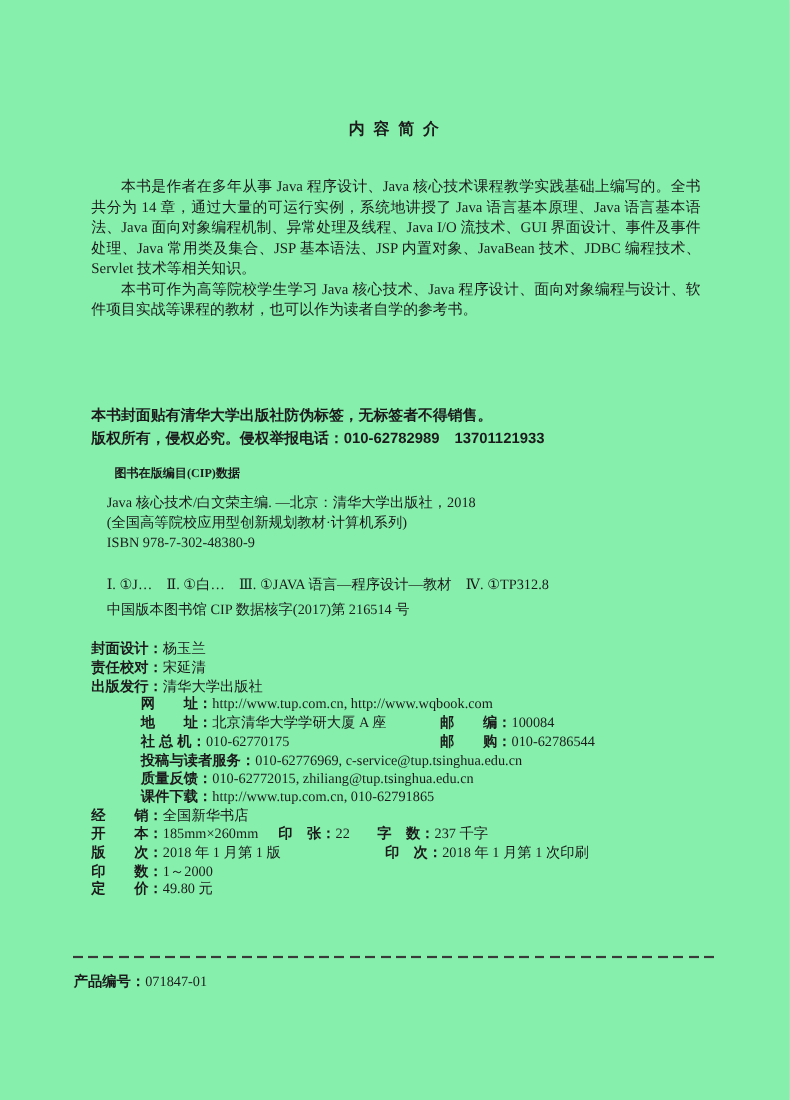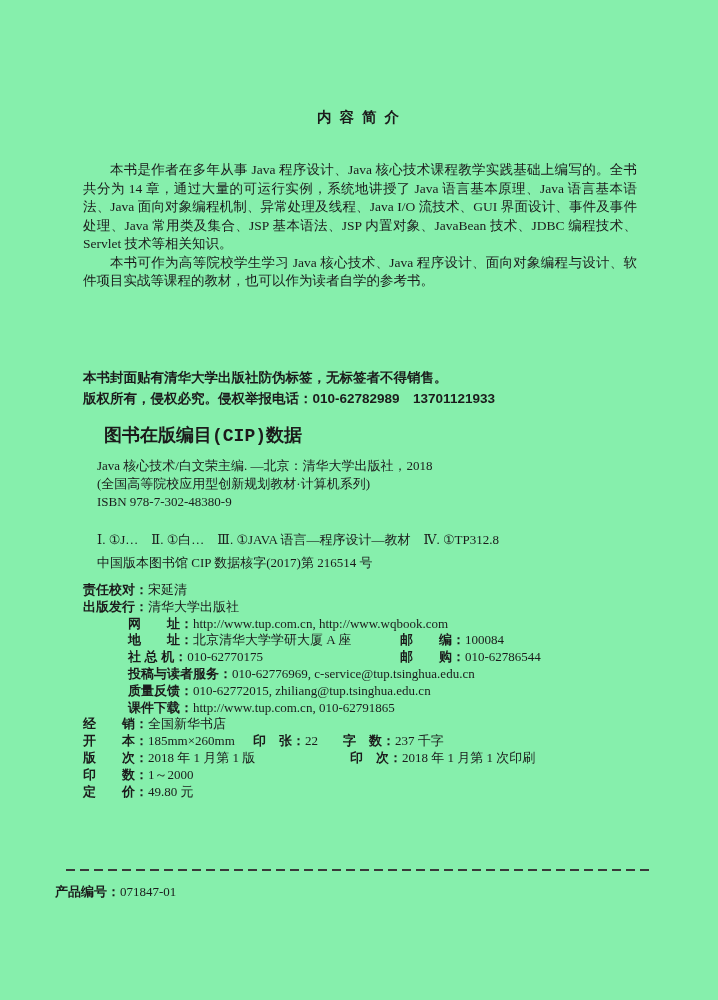--- a/index.html
+++ b/index.html
@@ -23,42 +23,42 @@
 
   .notice{
     position:absolute;top:367px;left:83px;width:554px;
     font-family:"Liberation Sans","DejaVu Sans",sans-serif;
     font-weight:bold;font-size:13.5px;line-height:21px;
   }
   .notice p{margin:0;}
 
   .cip{position:absolute;top:423px;left:83px;width:554px;font-size:13px;}
   .cip-header{
-    font-family:Liberation Mono, monospace;
-    font-weight:bold;font-size:18px;padding-left:21px;
+    font-family:Liberation Serif, serif;
+    font-weight:bold;font-size:11px;padding-left:21px;
   }
   .cip-body{padding-left:14px;margin-top:10px;line-height:18px;}
   .cip-class{margin-top:20px;}
   .cip-record{margin-top:5px;}
 
   .colophon{position:absolute;top:582px;left:83px;width:560px;font-size:13px;}
   .row{position:relative;height:16.8px;line-height:16.8px;white-space:nowrap;}
   .lbl{font-family:"Liberation Sans","DejaVu Sans",sans-serif;font-weight:bold;}
   .indent{padding-left:45px;}
   .c2{position:absolute;top:0;}
   .at317{left:317px;}
   .at170{left:170px;}
   .at260{left:260px;}
   .at267{left:267px;}
 
   .divider{
     position:absolute;top:869px;left:66px;width:587px;height:2px;
     background:repeating-linear-gradient(90deg,#3a3a3a 0 9px,transparent 9px 14px);
   }
-  .footer{position:absolute;top:883px;left:55px;font-size:13px;line-height:17px;white-space:nowrap;}
+  .footer{position:absolute;top:883px;left:67px;font-size:13px;line-height:17px;white-space:nowrap;}
 </style>
 </head>
 <body>
 
 <div class="page">
 
   <div class="section-title">内 容 简 介</div>
 
   <div class="intro">
     <p>本书是作者在多年从事 Java 程序设计、Java 核心技术课程教学实践基础上编写的。全书共分为 14 章，通过大量的可运行实例，系统地讲授了 Java 语言基本原理、Java 语言基本语法、Java 面向对象编程机制、异常处理及线程、Java I/O 流技术、GUI 界面设计、事件及事件处理、Java 常用类及集合、JSP 基本语法、JSP 内置对象、JavaBean 技术、JDBC 编程技术、Servlet 技术等相关知识。</p>
@@ -75,20 +75,23 @@
     <div class="cip-body">
       <div>Java 核心技术/白文荣主编. —北京：清华大学出版社，2018</div>
       <div>(全国高等院校应用型创新规划教材·计算机系列)</div>
       <div>ISBN 978-7-302-48380-9</div>
       <div class="cip-class">Ⅰ. ①J…　Ⅱ. ①白…　Ⅲ. ①JAVA 语言—程序设计—教材　Ⅳ. ①TP312.8</div>
       <div class="cip-record">中国版本图书馆 CIP 数据核字(2017)第 216514 号</div>
     </div>
   </div>
 
   <div class="colophon">
+    <div class="row">
+      <span class="lbl">封面设计：</span><span class="val">杨玉兰</span>
+    </div>
     <div class="row">
       <span class="lbl">责任校对：</span><span class="val">宋延清</span>
     </div>
     <div class="row">
       <span class="lbl">出版发行：</span><span class="val">清华大学出版社</span>
     </div>
     <div class="row indent">
       <span class="lbl">网　　址：</span><span class="val">http://www.tup.com.cn, http://www.wqbook.com</span>
     </div>
     <div class="row indent">

